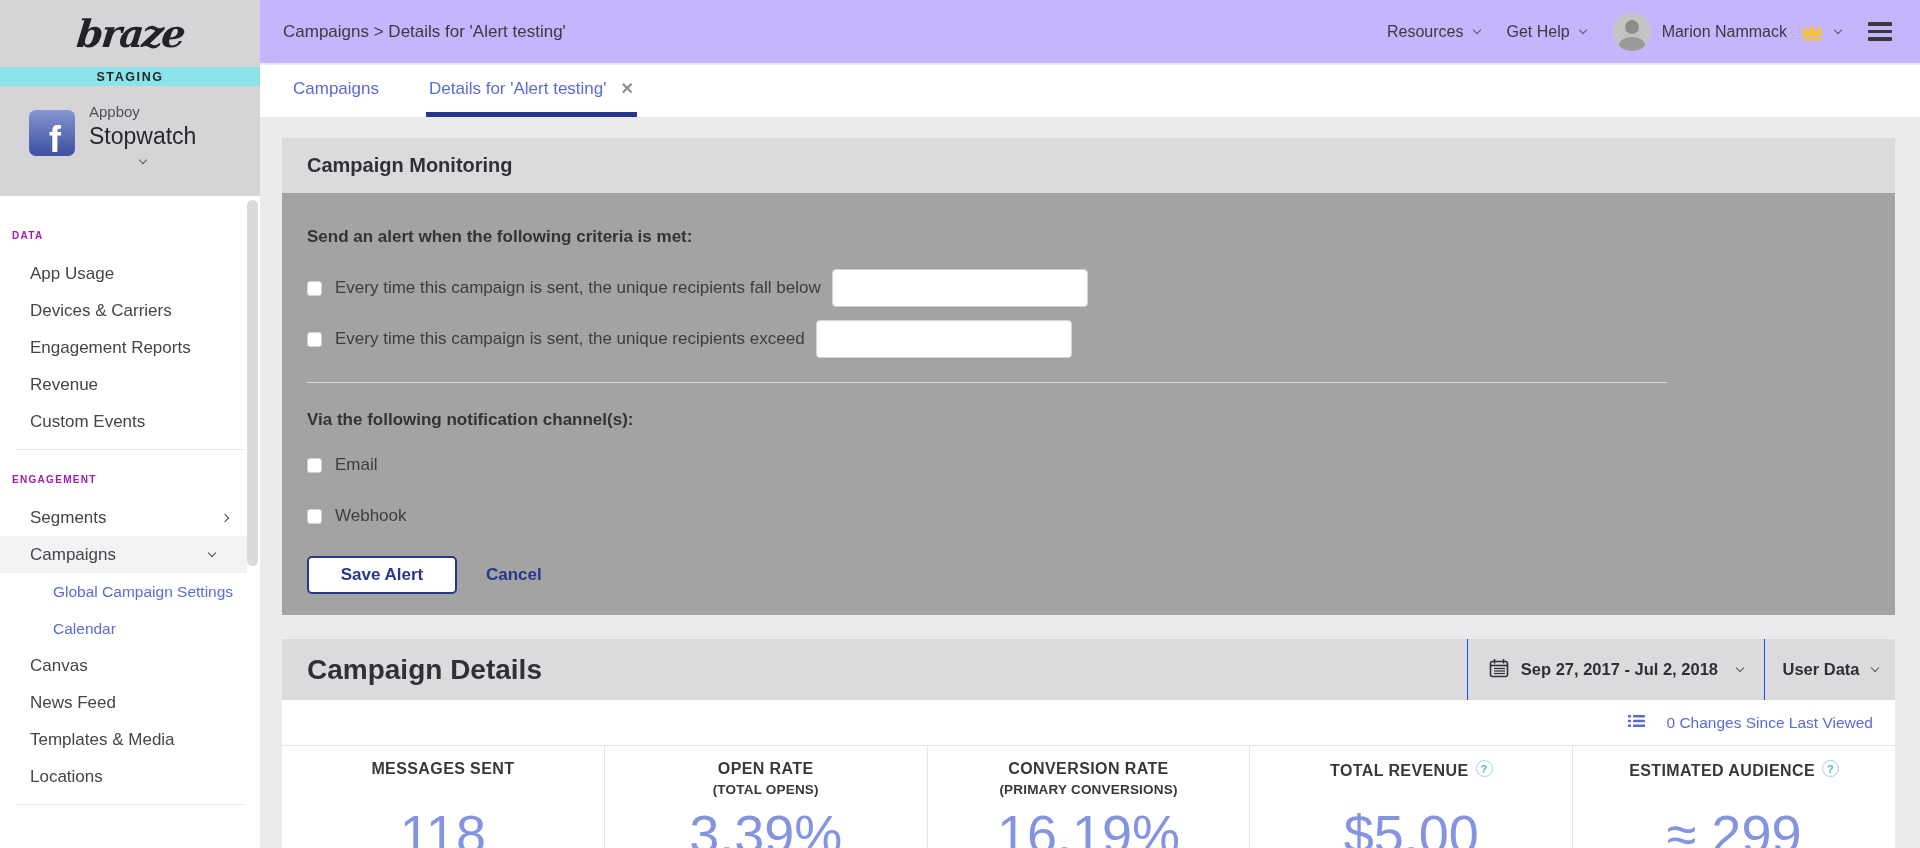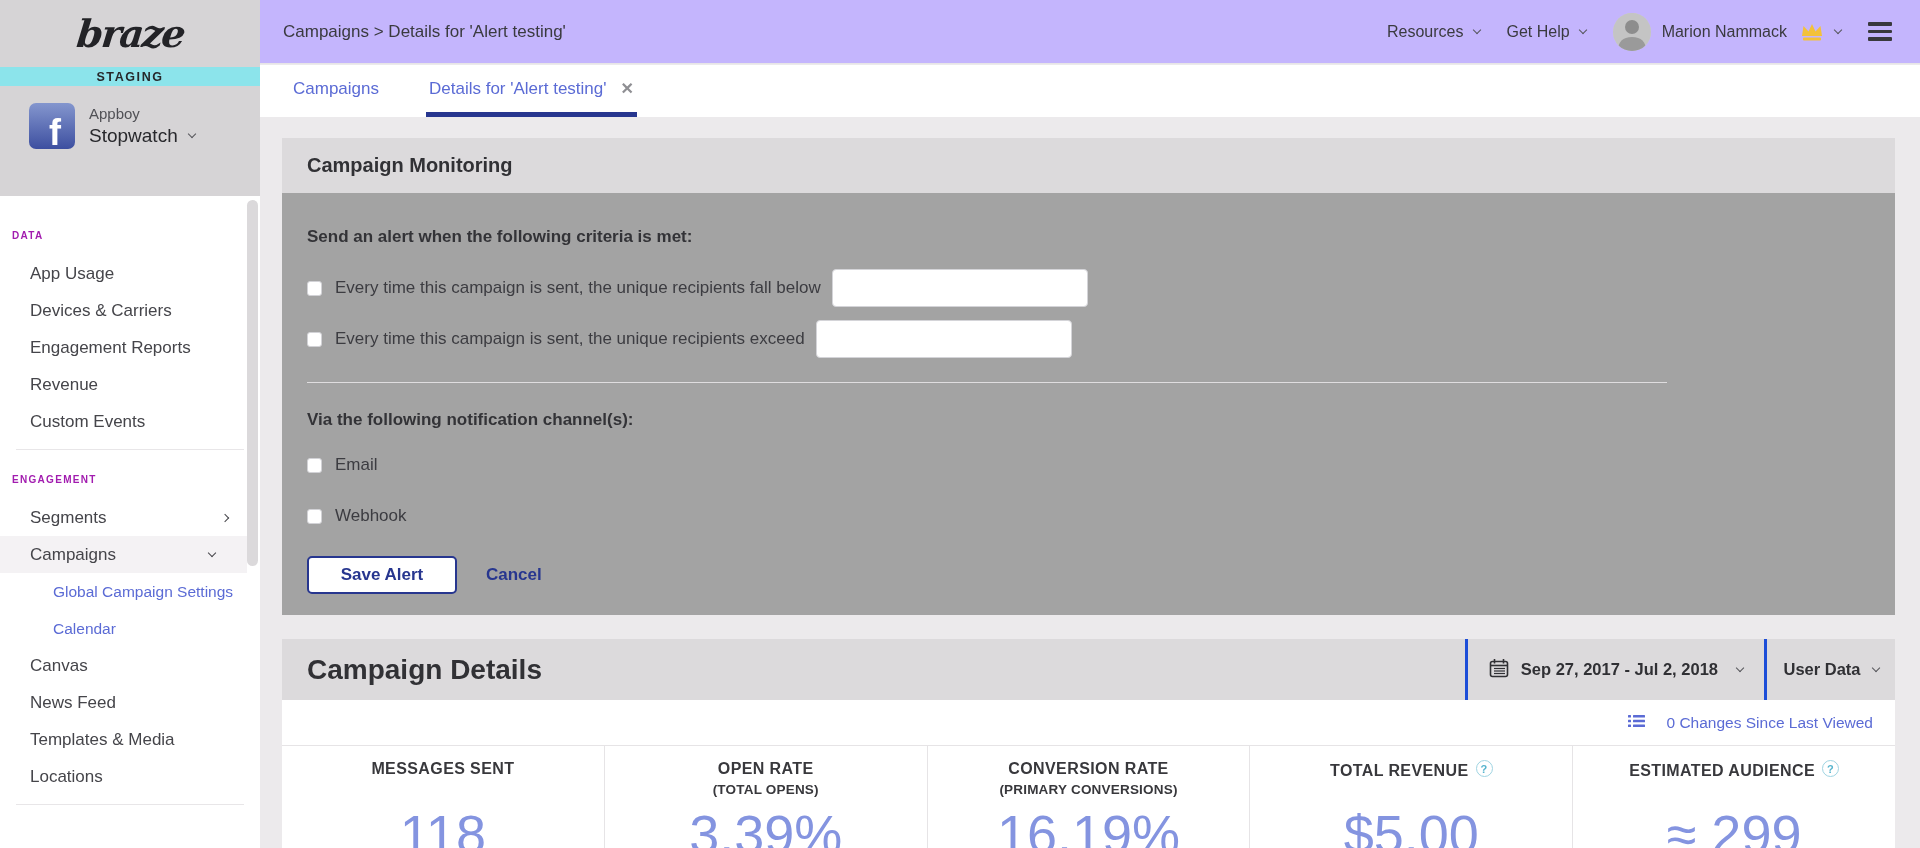--- a/index.html
+++ b/index.html
@@ -11,21 +11,21 @@
   .side-head { height:196px; background:#d6d4d6; }
   .logo-row { height:67px; display:flex; align-items:center; justify-content:center; }
   .logo { font-family:"DejaVu Serif", serif; font-style:italic; font-weight:700; font-size:38px; color:#232327; letter-spacing:-2px; transform:skewX(-6deg); }
   .staging { height:19px; background:#8ce4eb; display:flex; align-items:center; justify-content:center;
              font-size:12.5px; font-weight:700; letter-spacing:1.6px; color:#26282b; }
   .account { display:flex; align-items:center; gap:14px; padding:17px 0 0 29px; }
   .fb-icon { width:46px; height:46px; border-radius:7px; background:linear-gradient(#8496ce,#3d4fa0);
              display:flex; align-items:flex-end; justify-content:center; overflow:hidden; }
   .fb-icon span { color:#fff; font-weight:700; font-size:36px; line-height:0.86; margin-right:-6px; }
   .account-company { font-size:15px; color:#515156; }
-  .account-app { font-size:19px; color:#28282c; display:flex; align-items:center; gap:11px; margin-top:3px; }
+  .account-app { font-size:23px; color:#28282c; display:flex; align-items:center; gap:11px; margin-top:3px;flex-direction:column; }
 
   .nav { padding-top:19px; }
   .nav-heading { height:40px; display:flex; align-items:center; padding-left:12px;
                  color:#a21caf; font-size:10px; font-weight:700; letter-spacing:1.3px; }
   .nav-item { height:37px; display:flex; align-items:center; padding-left:30px; font-size:17px; color:#45454a; position:relative; }
   .nav-item.active { background:#f4f2f4; margin-right:13px; }
   .nav-sub { height:37px; display:flex; align-items:center; padding-left:53px; font-size:15.5px; color:#5b6bd5; }
   .nav-divider { height:1px; background:#e8e6e8; margin:9px 16px 9px 16px; }
   .row-chev { position:absolute; right:32px; }
   .side-scroll-thumb { position:absolute; top:200px; right:2px; width:11px; height:366px; border-radius:6px; background:#dbd9db; }
@@ -79,21 +79,21 @@
   .actions { display:flex; align-items:center; gap:29px; margin-top:30px; }
   .save-btn { width:150px; height:38px; border:2px solid #27368f; border-radius:5px; background:#fff;
               color:#27368f; font-size:17px; font-weight:700; display:flex; align-items:center; justify-content:center; cursor:pointer;
               font-family:"Liberation Sans", sans-serif; }
   .cancel-link { color:#27368f; font-size:17px; font-weight:700; cursor:pointer; }
 
   
   .details-panel { margin-top:24px; }
   .details-header { height:61px; background:#dcdadc; display:flex; align-items:stretch; }
   .details-title { flex:1; display:flex; align-items:center; padding-left:25px; font-size:28px; font-weight:700; color:#313135; }
-  .hdr-section { border-left:3px solid #1d4ed8; display:flex; align-items:center; cursor:pointer;text-align:right; }
+  .hdr-section { border-left:1px solid #1d4ed8; display:flex; align-items:center; cursor:pointer;text-align:right; }
   .date-section { gap:12px; padding:0 21px; font-size:16.5px; font-weight:700; color:#303034; }
   .dataview-section { width:131px; justify-content:center; gap:12px; font-size:16.5px; font-weight:700; color:#303034; }
   .changes-row { height:45px; background:#fff; display:flex; align-items:center; justify-content:flex-end;
                  padding-right:22px; gap:9px; color:#5b6bd5; font-size:15.5px; }
   .changes-link { display:flex; align-items:center; gap:21px; cursor:pointer; }
   .stats-row { display:flex; background:#fff; border-top:1px solid #e6e4e6; height:260px; }
   .stat { flex:1; position:relative; text-align:center; padding-top:14px; }
   .stat + .stat { border-left:1px solid #e6e4e6; }
   .stat-label { font-size:16px; font-weight:700; color:#38383c; letter-spacing:.4px; }
   .stat-sub { font-size:13.5px; font-weight:700; color:#38383c; letter-spacing:.2px; margin-top:4px; }

